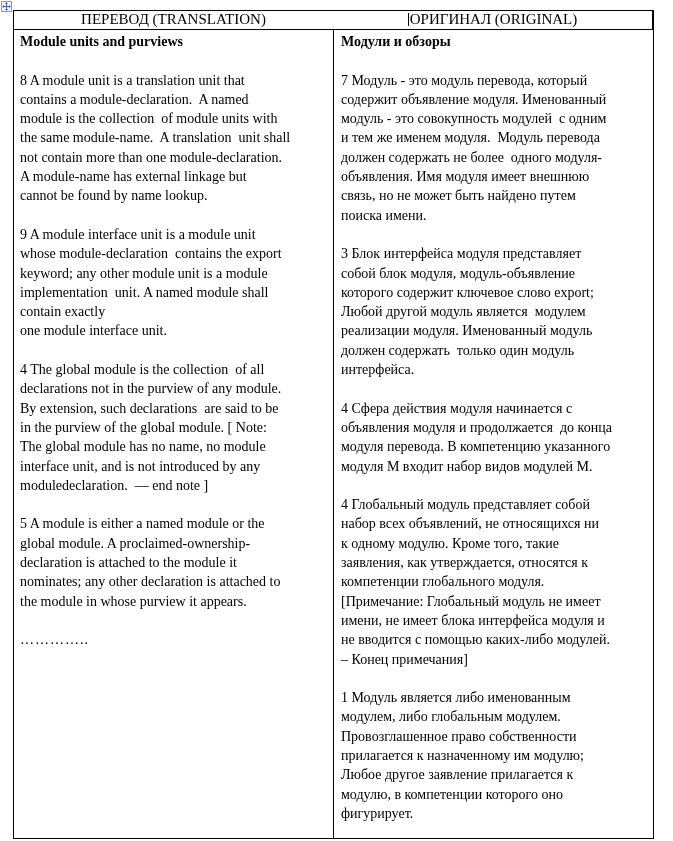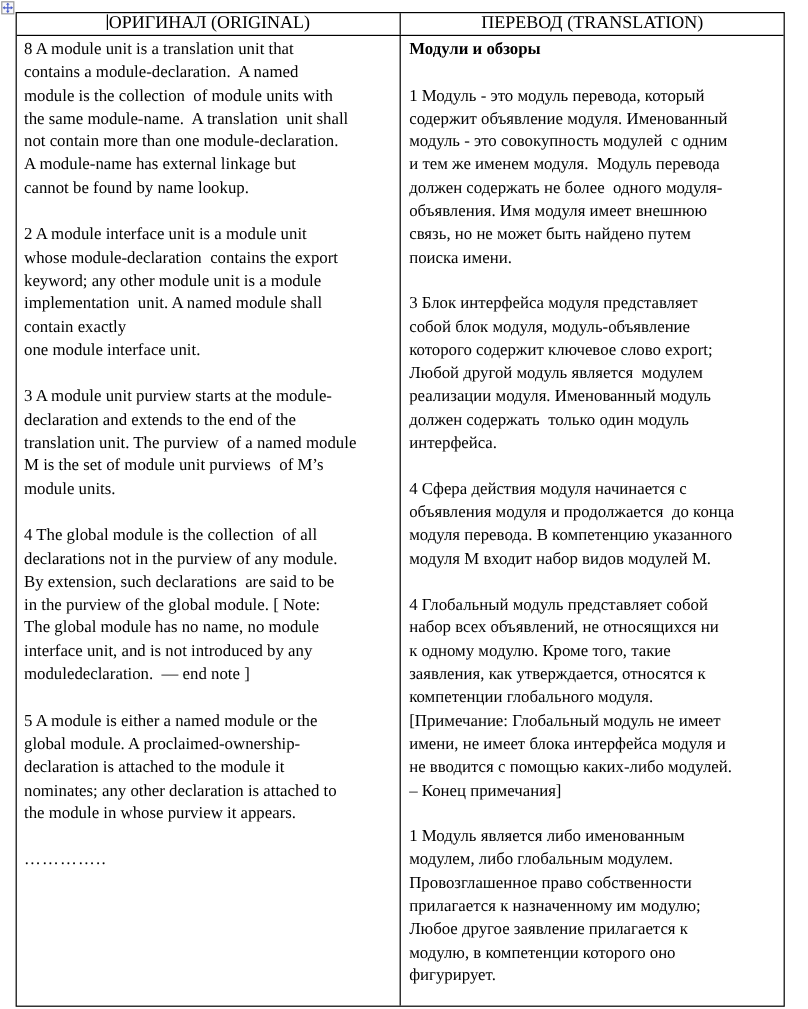--- a/index.html
+++ b/index.html
@@ -59,66 +59,62 @@
         <polygon points="6,12 4,9.3 8,9.3" stroke="none"></polygon>
         <polygon points="0,6 2.7,4 2.7,8" stroke="none"></polygon>
         <polygon points="12,6 9.3,4 9.3,8" stroke="none"></polygon>
       </g>
     </svg>
   </span>
 </div>
 
 <div class="ttable">
   <div class="row header-row">
+    <div class="cell right header-cell">
+      <span>ПЕРЕВОД (TRANSLATION)</span>
+    </div>
     <div class="cell left header-cell">
       <span class="cursor"></span><span>ОРИГИНАЛ (ORIGINAL)</span>
-    </div>
-    <div class="cell right header-cell">
-      <span>ПЕРЕВОД (TRANSLATION)</span>
     </div>
   </div>
 
   <div class="row body-row">
     <div class="cell left body-cell">
+      <div class="cell-heading">Module units and purviews</div>
       <div class="para">8 A module unit is a translation unit that
 contains a module-declaration.  A named
 module is the collection  of module units with
 the same module-name.  A translation  unit shall
 not contain more than one module-declaration.
 A module-name has external linkage but
 cannot be found by name lookup.</div>
-      <div class="para">2 A module interface unit is a module unit
+      <div class="para">9 A module interface unit is a module unit
 whose module-declaration  contains the export
 keyword; any other module unit is a module
 implementation  unit. A named module shall
 contain exactly
 one module interface unit.</div>
-      <div class="para">3 A module unit purview starts at the module-
-declaration and extends to the end of the
-translation unit. The purview  of a named module
-M is the set of module unit purviews  of M’s
-module units.</div>
       <div class="para">4 The global module is the collection  of all
 declarations not in the purview of any module.
 By extension, such declarations  are said to be
 in the purview of the global module. [ Note:
 The global module has no name, no module
 interface unit, and is not introduced by any
 moduledeclaration.  — end note ]</div>
       <div class="para">5 A module is either a named module or the
 global module. A proclaimed-ownership-
 declaration is attached to the module it
 nominates; any other declaration is attached to
 the module in whose purview it appears.</div>
       <div class="ellipsis-line">…………..</div>
     </div>
 
     <div class="cell right body-cell">
       <div class="cell-heading">Модули и обзоры</div>
-      <div class="para">1 Модуль - это модуль перевода, который
+      <div class="para">7 Модуль - это модуль перевода, который
 содержит объявление модуля. Именованный
 модуль - это совокупность модулей  с одним
 и тем же именем модуля.  Модуль перевода
 должен содержать не более  одного модуля-
 объявления. Имя модуля имеет внешнюю
 связь, но не может быть найдено путем
 поиска имени.</div>
       <div class="para">3 Блок интерфейса модуля представляет
 собой блок модуля, модуль-объявление
 которого содержит ключевое слово export;

